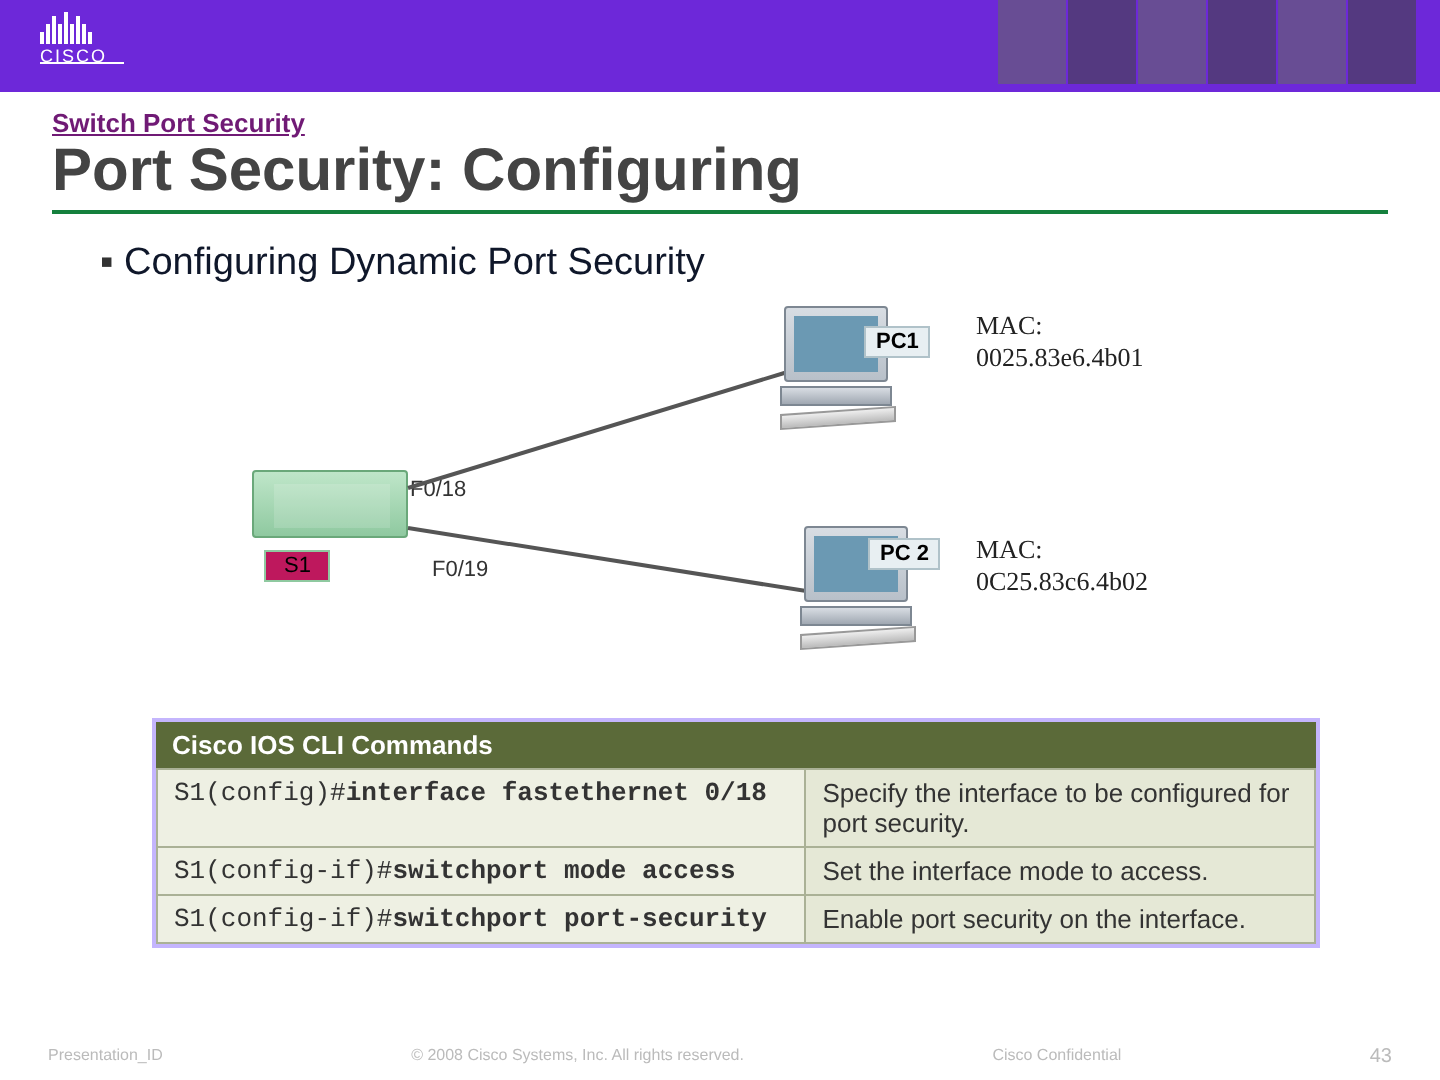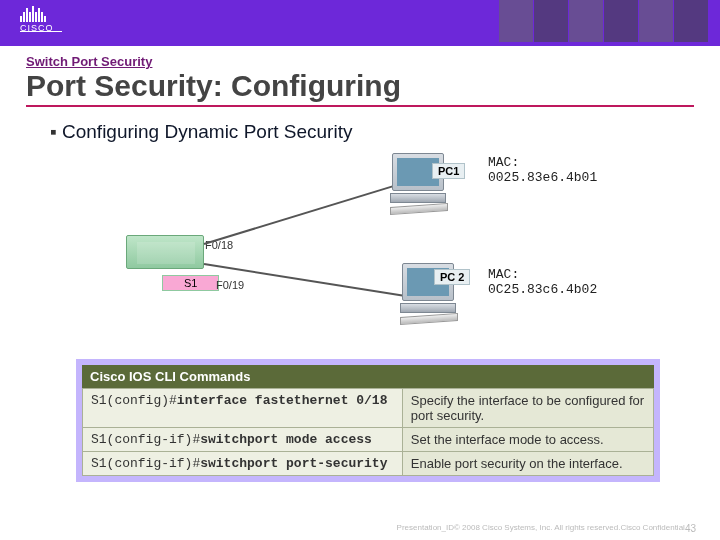--- a/index.html
+++ b/index.html
@@ -8,52 +8,52 @@
   .cisco-logo { position: absolute; left: 20px; top: 6px; color: #fff; }
   .cisco-bars { display: flex; gap: 1px; align-items: flex-end; height: 16px; }
   .cisco-bars span { width: 2px; background: #fff; display: inline-block; }
   .cisco-text { font-size: 9px; letter-spacing: 1px; margin-top: 1px; }
   .logo-underline { position: absolute; left: 20px; top: 31px; width: 42px; height: 1px; background: #fff; }
   .people { position: absolute; right: 12px; top: 0; height: 42px; display: flex; gap: 1px; }
   .people div { width: 34px; height: 42px; background: #444; opacity: .6; }
   .people div:nth-child(odd) { background: #666; }
   .content { padding: 8px 26px 0 26px; }
   .kicker { font-size: 13px; font-weight: bold; color: #701a75; text-decoration: underline; }
-  .title { font-size: 30px; font-weight: bold; color: #444; border-bottom: 2px solid #be185d; padding-bottom: 2px; margin-bottom: 14px; }
+  .title { font-size: 30px; font-weight: bold; color: #444; border-bottom: 2px solid #15803d; padding-bottom: 2px; margin-bottom: 14px; }
   .bullet { font-size: 19px; color: #0f172a; margin-left: 24px; margin-bottom: 10px; }
   .bullet::before { content: "▪ "; color: #333; }
   .diagram { position: relative; height: 200px; margin: 0 auto; width: 560px; }
   .switch { position: absolute; left: 46px; top: 82px; width: 78px; height: 34px; background: linear-gradient(#bfe6c9,#8fc9a0); border: 1px solid #6aa87a; border-radius: 2px; }
   .switch::after { content:""; position:absolute; left:10px; top:6px; width:58px; height:22px; background:rgba(255,255,255,.15); }
-  .sw-label { position: absolute; left: 52px; top: 122px; font-size: 11px; background: #f9a8d4; border: 1px solid #8fc9a0; padding: 1px 21px; margin-left: 30px; }
+  .sw-label { position: absolute; left: 52px; top: 122px; font-size: 11px; background: #be185d; border: 1px solid #8fc9a0; padding: 1px 9px; }
   .port1 { position: absolute; left: 125px; top: 86px; font-size: 11px; color: #333; }
   .port2 { position: absolute; left: 136px; top: 126px; font-size: 11px; color: #333; }
   .wire1 { position: absolute; left: 124px; top: 90px; width: 198px; height: 2px; background: #555; transform-origin: left center; transform: rotate(-17deg); }
   .wire2 { position: absolute; left: 124px; top: 110px; width: 212px; height: 2px; background: #555; transform-origin: left center; transform: rotate(9deg); }
   .pc { position: absolute; width: 70px; }
   .pc .monitor { width: 52px; height: 38px; background: linear-gradient(#d8dde3,#b8c0c9); border: 1px solid #7d8792; border-radius: 2px; margin-left: 2px; }
   .pc .screen { width: 42px; height: 28px; margin: 4px; background: #6b99b3; }
   .pc .base { width: 56px; height: 10px; background: linear-gradient(#d8dde3,#a0a8b2); border: 1px solid #7d8792; margin-top: 2px; }
   .pc .kb { width: 58px; height: 8px; background: linear-gradient(#eee,#bbb); border: 1px solid #999; margin-top: 2px; transform: skewY(-4deg); }
   .pc1 { left: 310px; top: 0; }
   .pc2 { left: 320px; top: 110px; }
   .pc-label { position: absolute; font-size: 11px; font-weight: bold; background: #e8eff2; border: 1px solid #b0c2c9; padding: 1px 5px; }
   .pc1-label { left: 352px; top: 10px; }
   .pc2-label { left: 354px; top: 116px; }
-  .mac { position: absolute; font-size: 13px; color: #222; font-family: Liberation Mono, monospace; }
+  .mac { position: absolute; font-size: 13px; color: #222; font-family: Liberation Serif, serif; }
   .mac1 { left: 408px; top: 2px; }
   .mac2 { left: 408px; top: 114px; }
-  .cmd-box { margin: 6px 34px 0 50px; border: 6px solid #c4b5fd; }
+  .cmd-box { margin: 6px 34px 0 50px; border: 2px solid #c4b5fd; }
   .cmd-head { background: #5b6a39; color: #fff; font-size: 13px; font-weight: bold; padding: 4px 8px; }
   .cmd-table { width: 100%; border-collapse: collapse; font-size: 13px; padding-left: 41px; }
   .cmd-table td { border: 1px solid #aab196; padding: 4px 8px; vertical-align: top; background: #eef0e3; }
   .cmd-table td.r { background:#e5e8d6; width: 44%; color:#333; }
   .mono { font-family: "Courier New", monospace; font-size: 13px; color: #333; }
   .mono b { font-weight: bold; }
-  .footer { position: absolute; bottom: 6px; left: 0; right: 0; font-size: 8px; color: #bbb; display: flex; justify-content: flex-end; padding: 0 24px; }
+  .footer { position: absolute; bottom: 6px; left: 0; right: 0; font-size: 8px; color: #bbb; display: flex; justify-content: space-between; padding: 0 24px; }
   .pagenum { color: #bbb; font-size: 10px; }
 </style>
 </head>
 <body>
 
 <div class="top-band">
   <div class="cisco-logo">
     <div class="cisco-bars">
       <span style="height:6px"></span>
         <span style="height:10px"></span>

